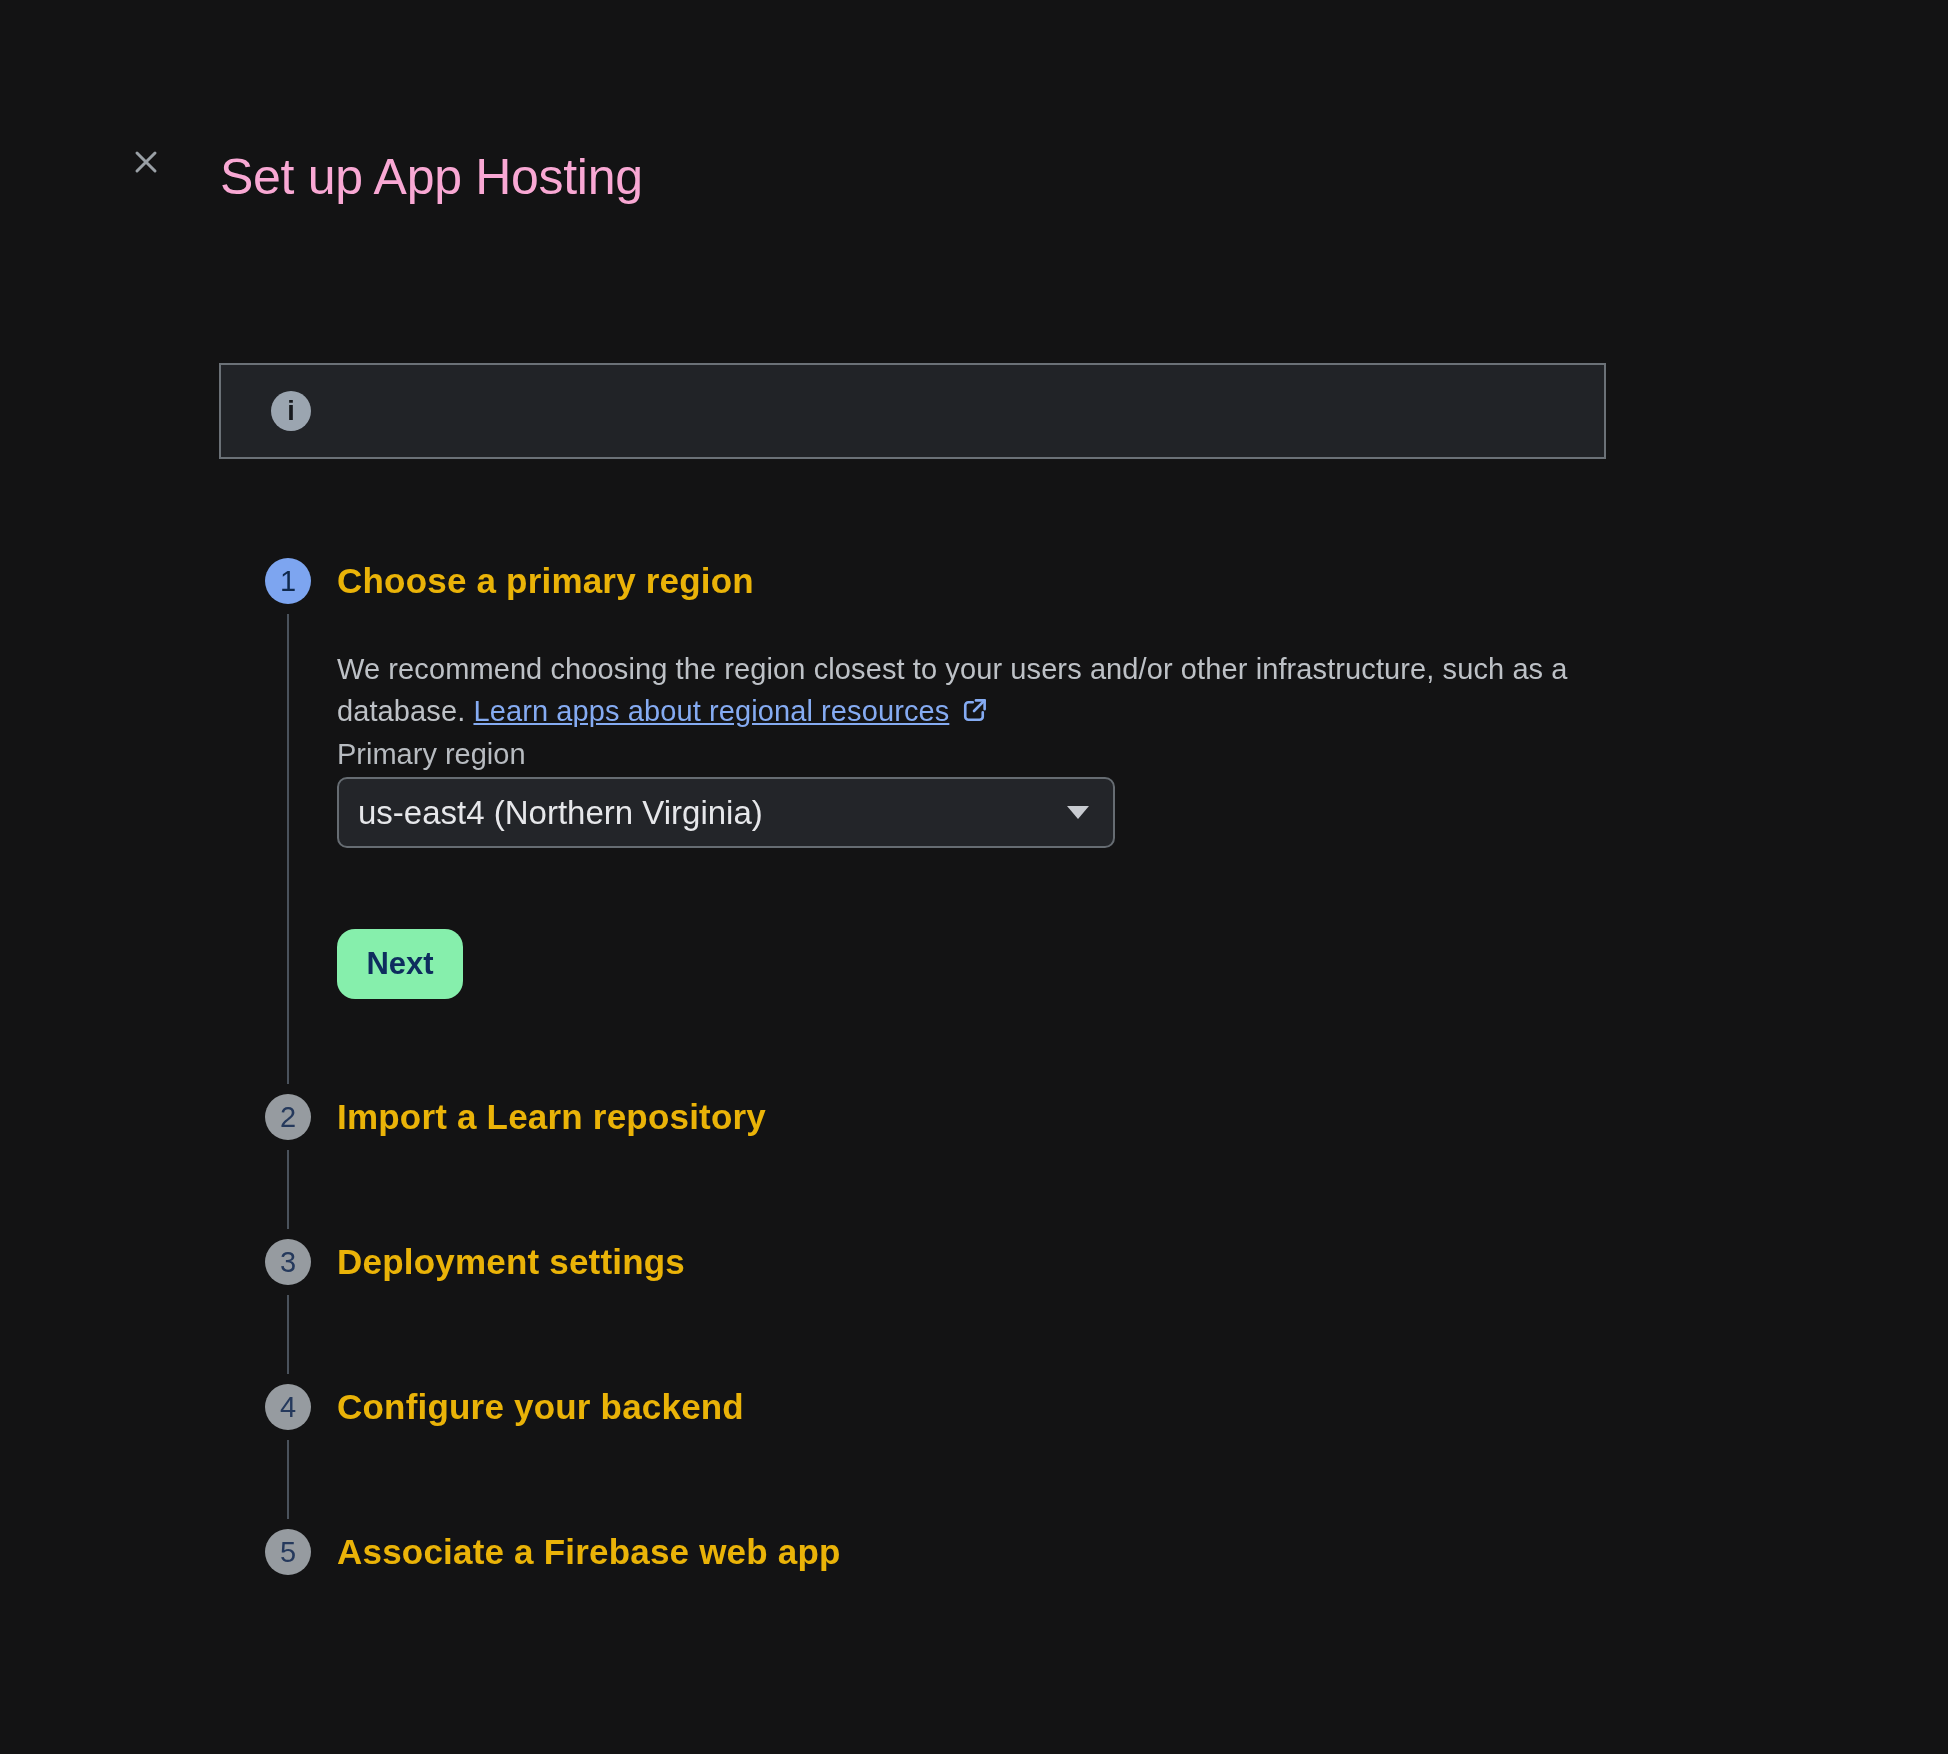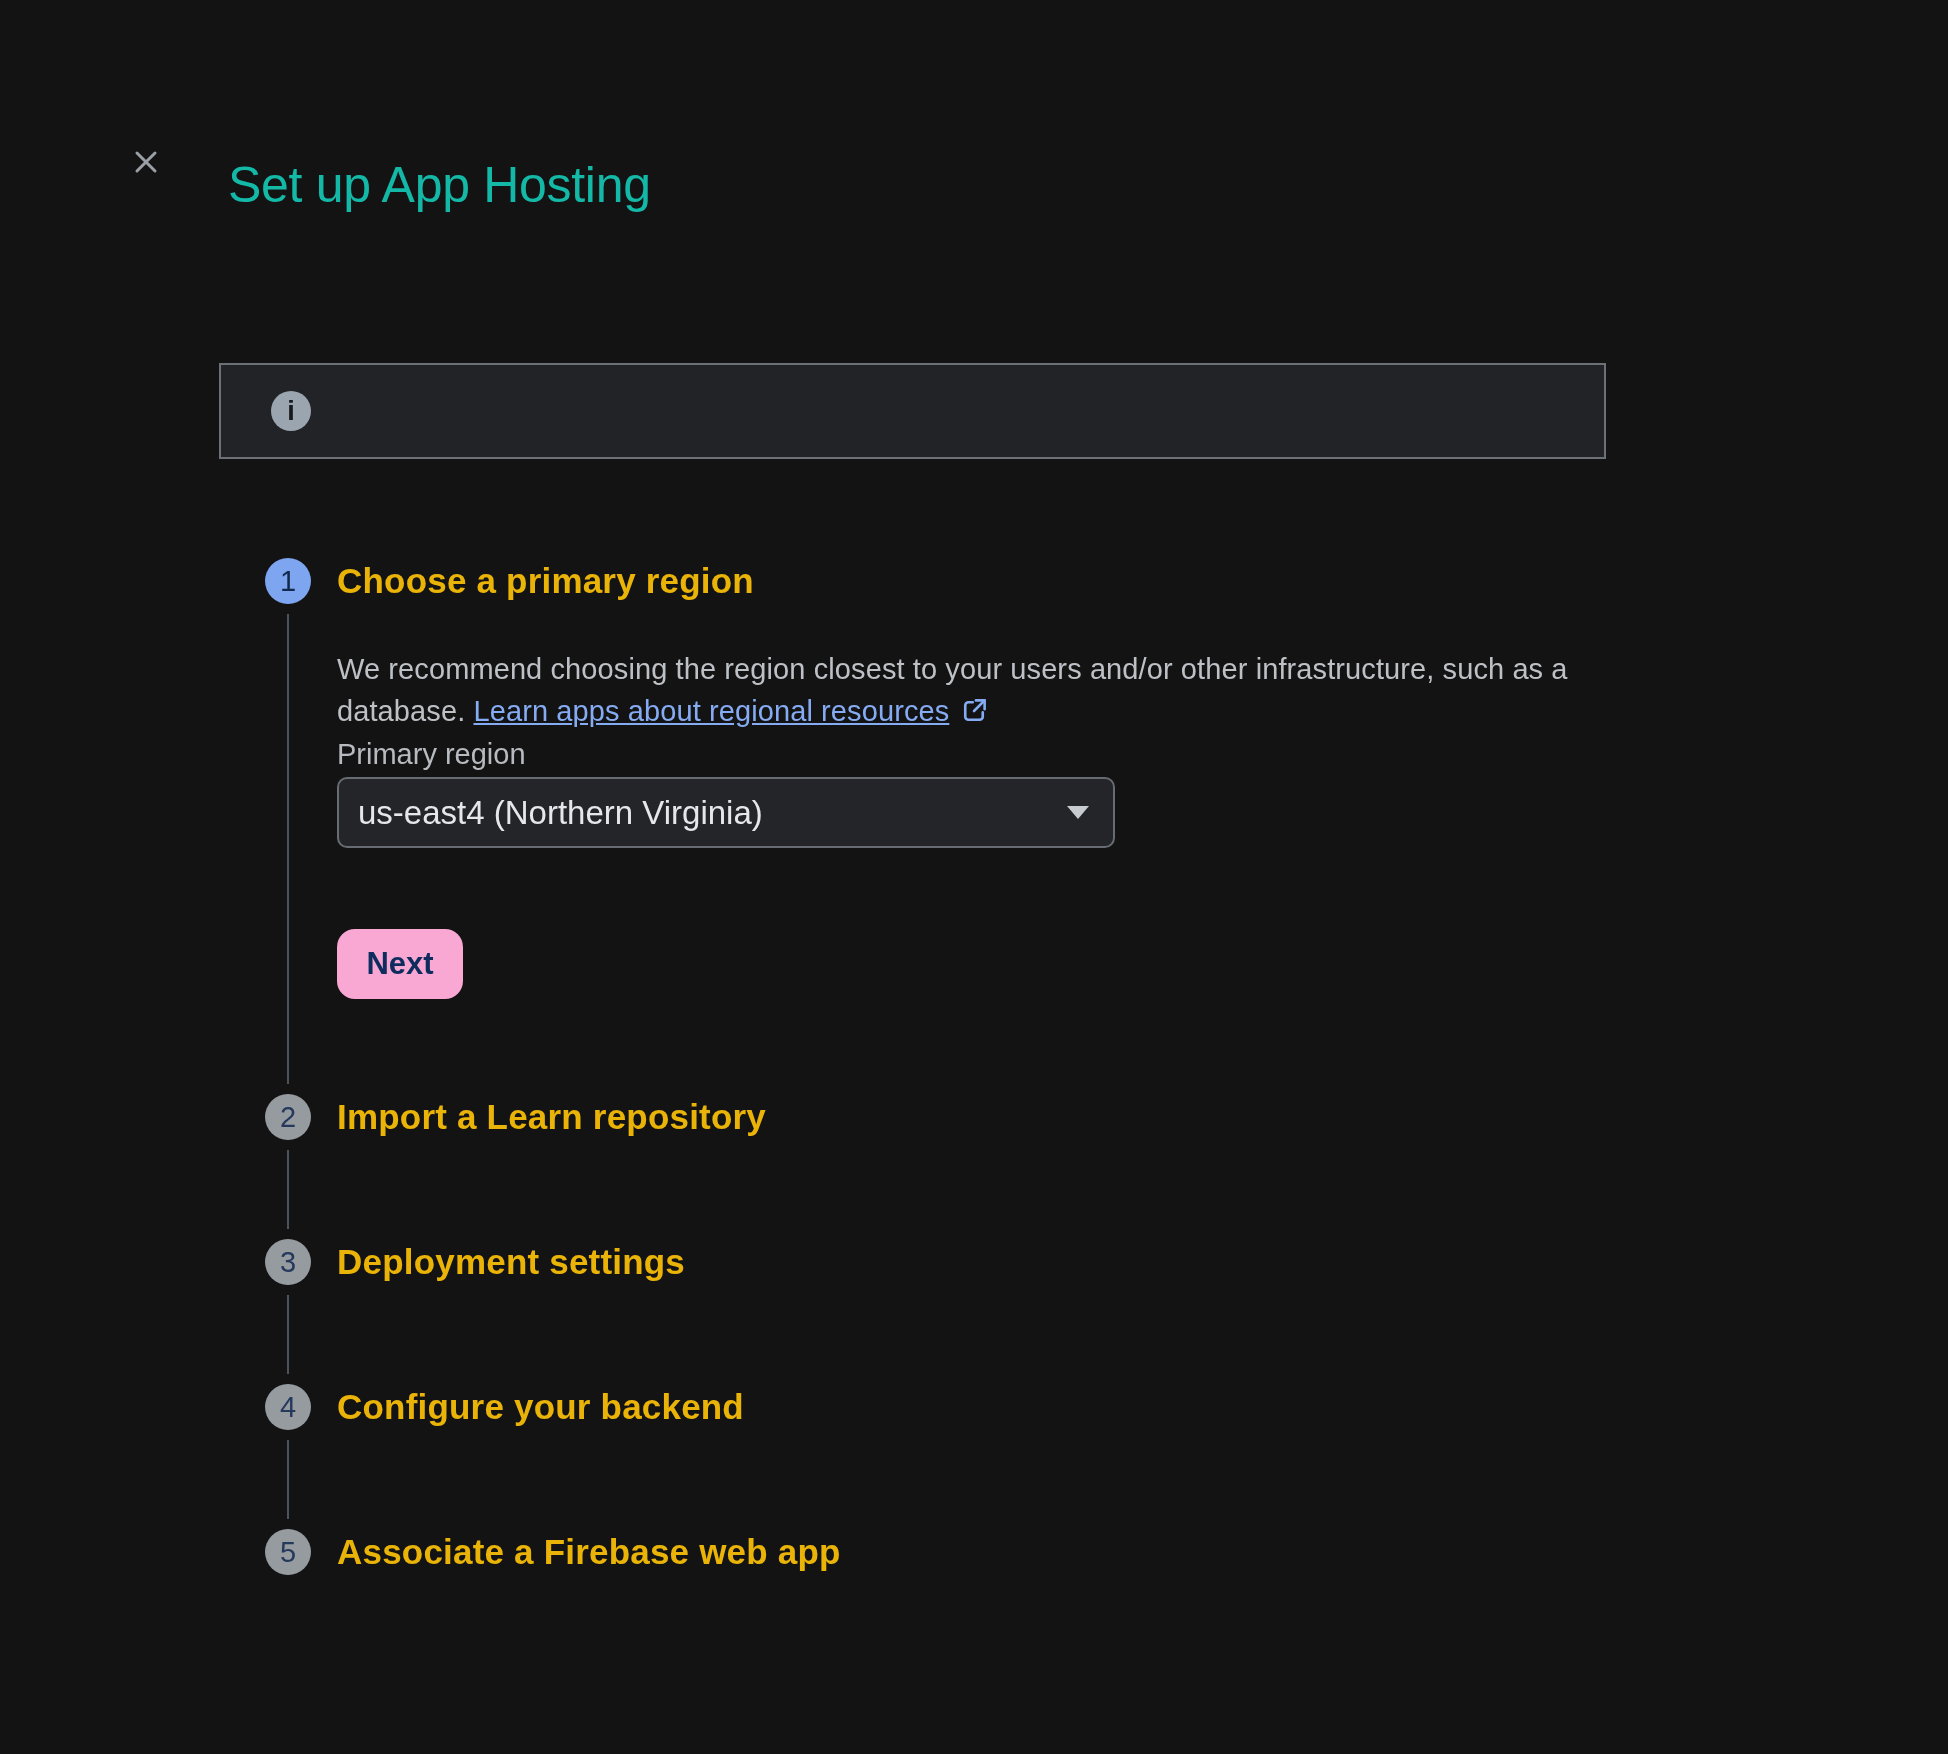--- a/index.html
+++ b/index.html
@@ -15,21 +15,21 @@
   
   .close-btn{
     position:absolute;left:128px;top:144px;
     width:36px;height:36px;
     background:none;border:none;padding:0;cursor:pointer;
     display:flex;align-items:center;justify-content:center;
   }
   .page-title{
     position:absolute;left:220px;top:147px;
     font-size:50px;line-height:60px;font-weight:500;
-    color:#14b8a6;letter-spacing:-0.3px;margin:8px;
+    color:#f9a8d4;letter-spacing:-0.3px;margin:0;
   }
 
   
   .banner{
     position:absolute;left:219px;top:363px;
     width:1387px;height:96px;box-sizing:border-box;
     background:#212327;border:2px solid #6b7177;
     display:flex;align-items:center;
     padding-left:50px;gap:28px;
   }
@@ -84,21 +84,21 @@
   }
   .select-value{flex:1;font-size:33px;color:#e6e7ea;}
   .select-arrow{
     width:0;height:0;flex:none;
     border-left:11px solid transparent;border-right:11px solid transparent;
     border-top:13px solid #c8cbd0;
   }
 
   .next-btn{
     margin-top:81px;width:126px;height:70px;
-    background:#f9a8d4;color:#0e2d5e;
+    background:#86efac;color:#0e2d5e;
     border:none;border-radius:18px;cursor:pointer;
     font-family:inherit;font-size:31px;font-weight:600;
     display:flex;align-items:center;justify-content:center;
   }
 </style>
 </head>
 <body>
 
 <button class="close-btn">
   <span style="display:flex;">

